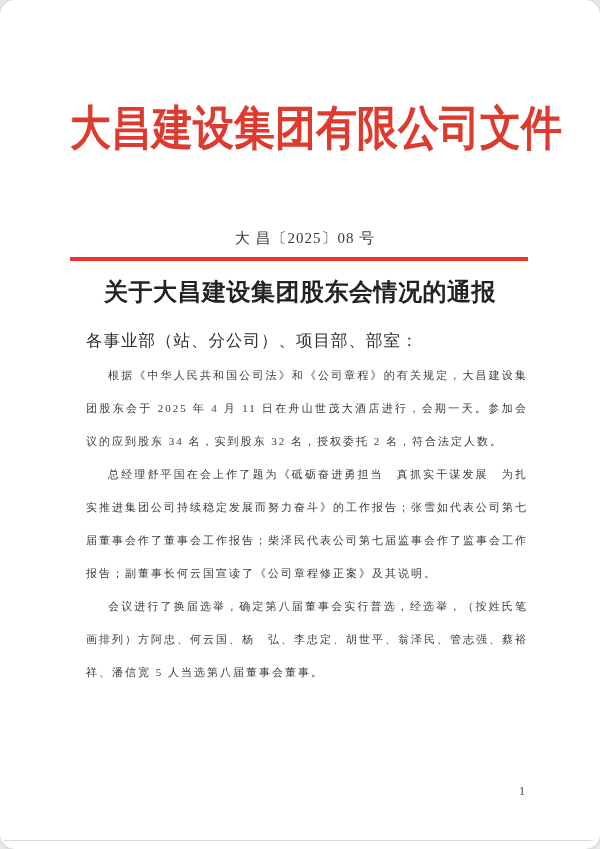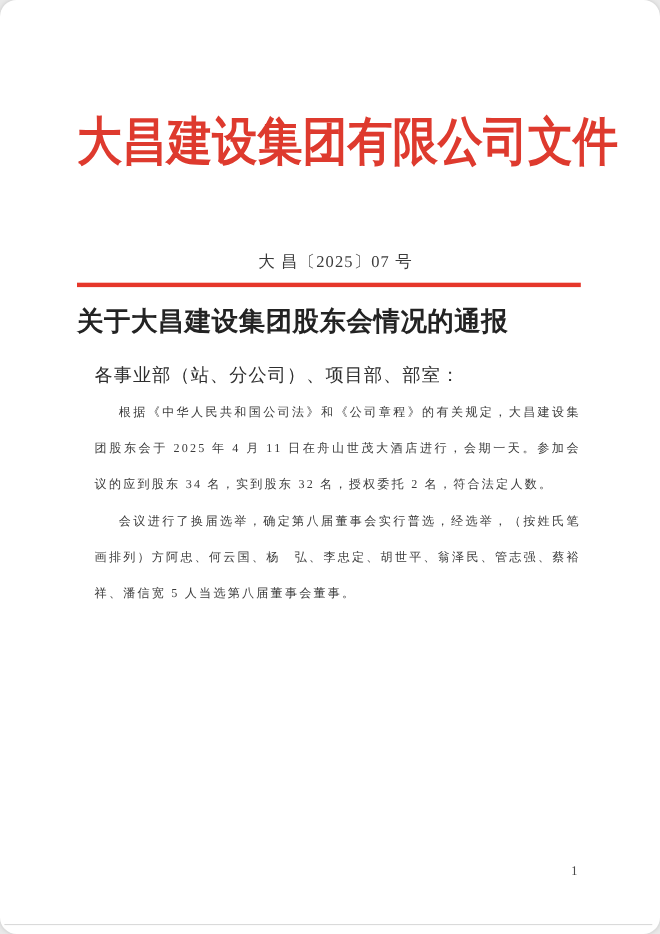--- a/index.html
+++ b/index.html
@@ -35,21 +35,21 @@
     color:#3a3a3a;
     white-space:nowrap;
   }
   .redline{
     position:absolute;top:257px;left:70px;width:458px;height:4px;
     background:#e6372a;
   }
   .doc-title{
     position:absolute;top:276px;left:70px;width:460px;
     margin:0;
-    text-align:left;
+    text-align:center;
     font-size:24px;
     font-weight:700;
     color:#232323;
     letter-spacing:0.5px;
     white-space:nowrap;
   }
   .addressee{
     position:absolute;top:330px;left:86px;width:442px;
     font-weight:400;
     font-size:16.5px;
@@ -79,30 +79,31 @@
     background:#dadada;
   }
 </style>
 </head>
 <body>
 
 <div class="page">
 
   <h1 class="letterhead">大昌建设集团有限公司文件</h1>
 
-  <div class="docnum">大 昌〔2025〕07 号</div>
+  <div class="docnum">大 昌〔2025〕08 号</div>
 
   <div class="redline"></div>
 
   <h2 class="doc-title">关于大昌建设集团股东会情况的通报</h2>
 
   <div class="addressee">各事业部（站、分公司）、项目部、部室：</div>
 
   <div class="body-text">
     <p>根据《中华人民共和国公司法》和《公司章程》的有关规定，大昌建设集团股东会于 2025 年 4 月 11 日在舟山世茂大酒店进行，会期一天。参加会议的应到股东 34 名，实到股东 32 名，授权委托 2 名，符合法定人数。</p>
+    <p>总经理舒平国在会上作了题为《砥砺奋进勇担当　真抓实干谋发展　为扎实推进集团公司持续稳定发展而努力奋斗》的工作报告；张雪如代表公司第七届董事会作了董事会工作报告；柴泽民代表公司第七届监事会作了监事会工作报告；副董事长何云国宣读了《公司章程修正案》及其说明。</p>
     <p>会议进行了换届选举，确定第八届董事会实行普选，经选举，（按姓氏笔画排列）方阿忠、何云国、杨　弘、李忠定、胡世平、翁泽民、管志强、蔡裕祥、潘信宽 5 人当选第八届董事会董事。</p>
   </div>
 
   <div class="pagenum">1</div>
 
   <div class="scanline"></div>
 
 </div>
 
 </body></html>

